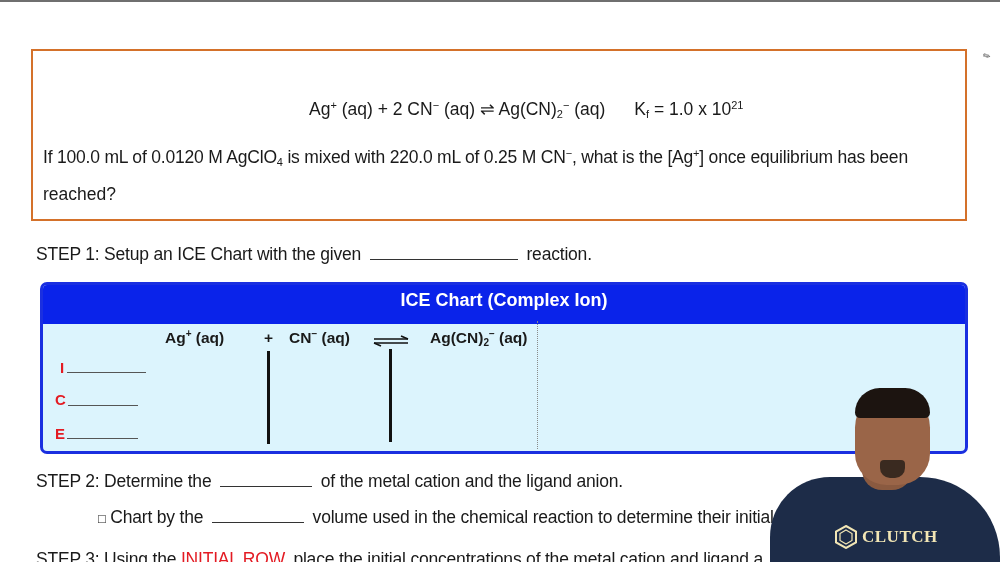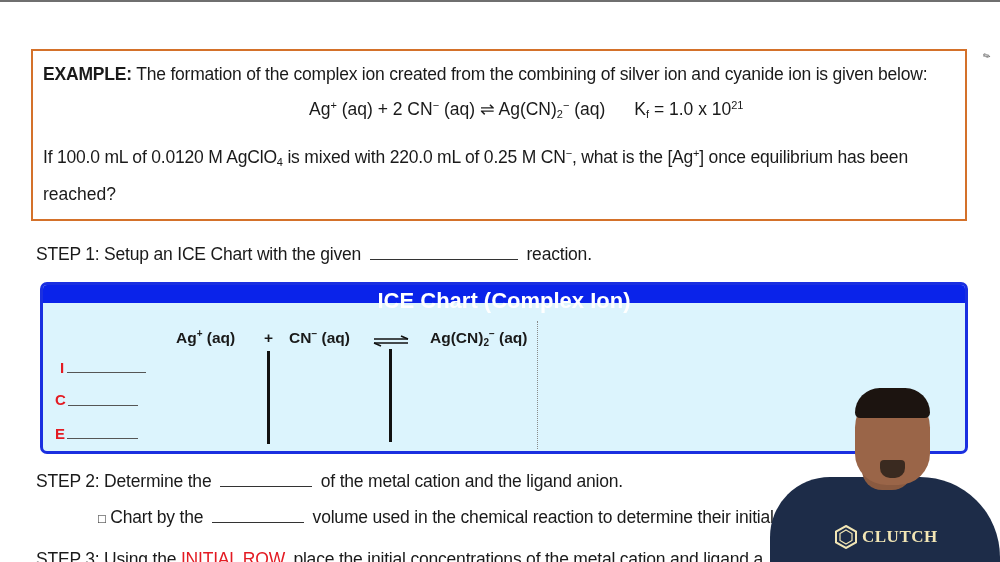--- a/index.html
+++ b/index.html
@@ -25,22 +25,22 @@
 
   .step { position: absolute; font-size: 17.5px; white-space: nowrap; letter-spacing: -0.2px; }
   .step b { font-weight: normal; }
   .blank { display: inline-block; border-bottom: 1.3px solid #333; vertical-align: baseline; height: 1px; margin: 0 4px; }
 
   .ice {
     position: absolute; left: 40px; top: 282px; width: 928px; height: 172px;
     border: 3px solid #1a2fe0; border-radius: 7px; background: #dcf4fd; overflow: hidden;
   }
   .ice-header {
-    height: 18px; background: #0a23ea; color: #ffffff; text-align: center;
-    font-weight: bold; font-size: 22px; line-height: 31px;
+    height: 39px; background: #0a23ea; color: #ffffff; text-align: center;
+    font-weight: bold; font-size: 18px; line-height: 31px;
   }
   .ice-eq { position: absolute; top: 44px; font-weight: bold; font-size: 15.5px; white-space: nowrap; }
   .ice-eq sup { font-size: 10px; vertical-align: 6px; line-height: 0; }
   .ice-eq sub { font-size: 10px; vertical-align: -3px; line-height: 0; }
   .eq-arrows { display: inline-block; width: 38px; height: 12px; position: relative; vertical-align: middle; margin: 0 2px; }
   .eq-arrows svg { position: absolute; left: 0; top: 0; }
   .vline { position: absolute; width: 3px; background: #111; }
   .dotline { position: absolute; top: 36px; height: 128px; border-left: 1.5px dotted #8a8a8a; }
   .row-label { position: absolute; font-weight: bold; color: #e31b23; font-size: 15px; }
   .row-blank { position: absolute; height: 1px; border-bottom: 1.2px solid #555; }
@@ -54,43 +54,40 @@
   .logo { position: absolute; left: 65px; top: 140px; display: flex; align-items: center; color: #f2e6b5; font-weight: bold; font-size: 17px; letter-spacing: 0.5px; font-family: Liberation Serif, serif; }
   .logo svg { margin-right: 5px; }
 </style>
 </head>
 <body>
 
 <div class="top-rule"></div>
 <div class="pencil">✎</div>
 
 <div class="example-box">
-  <div class="ex-line1">
-    <b>EXAMPLE:</b><span> The formation of the complex ion created from the combining of silver ion and cyanide ion is given below:</span>
-  </div>
   <div class="ex-eq">
     <span>Ag</span><sup>+</sup><span> (aq) + 2 CN</span><sup>−</sup><span> (aq) ⇌ Ag(CN)</span><sub>2</sub><sup>−</sup><span> (aq)</span>
     <span class="kf"><span>K</span><sub>f</sub><span> = 1.0 x 10</span><sup>21</sup></span>
   </div>
   <div class="ex-q1">
     <span>If 100.0 mL of 0.0120 M AgClO</span><sub>4</sub><span> is mixed with 220.0 mL of 0.25 M CN</span><sup>−</sup><span>, what is the [Ag</span><sup>+</sup><span>] once equilibrium has been</span>
   </div>
   <div class="ex-q2">reached?</div>
 </div>
 
 <div class="step" style="left:36px; top:244px;">
   <b>STEP 1:</b><span> Setup an ICE Chart with the given</span>
   <span class="blank" style="width:148px;"></span>
   <span>reaction.</span>
 </div>
 
 <div class="ice">
   <div class="ice-header">ICE Chart (Complex Ion)</div>
 
-  <div class="ice-eq" style="left:133px;">
+  <div class="ice-eq" style="left:122px;">
     <span>Ag</span><sup>+</sup><span> (aq)</span>
   </div>
   <div class="ice-eq" style="left:221px;">+</div>
   <div class="ice-eq" style="left:246px;">
     <span>CN</span><sup>−</sup><span> (aq)</span>
   </div>
   <div class="ice-eq" style="left:327px; top:46px;">
     <span class="eq-arrows">
       <svg width="38" height="12" viewBox="0 0 38 12">
         <line x1="2" y1="4" x2="36" y2="4" stroke="#111" stroke-width="1.5"></line>

